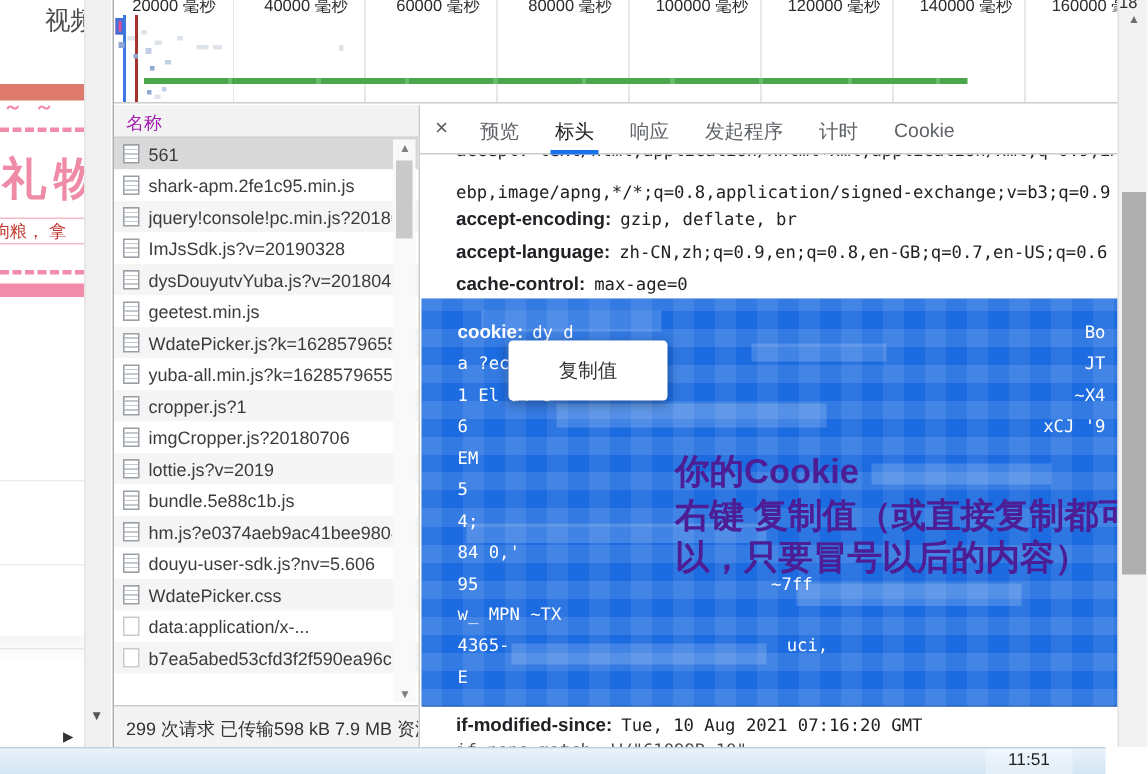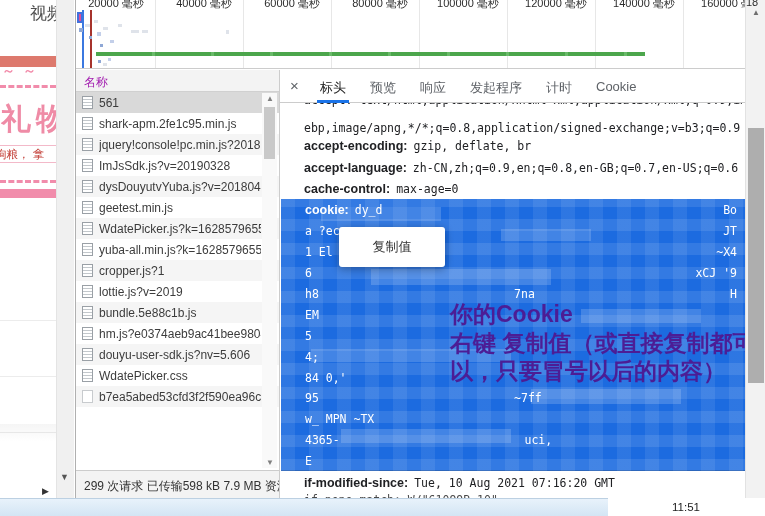--- a/index.html
+++ b/index.html
@@ -88,40 +88,40 @@
                 box-shadow:inset 0 -1px 0 #1455b4;z-index:2;overflow:hidden;}
   .cookie-block::before{content:"";position:absolute;inset:0;
     background:repeating-linear-gradient(0deg,rgba(255,255,255,.10) 0 12px,transparent 12px 24px),
                repeating-linear-gradient(90deg,rgba(255,255,255,.08) 0 14px,transparent 14px 28px);}
   .patch{position:absolute;background:rgba(255,255,255,.17);}
   .crow{height:20.9px;display:flex;align-items:center;justify-content:space-between;
         padding:0 10px 0 24px;font-family:"DejaVu Sans Mono",monospace;font-size:11.5px;color:#fff;
         white-space:nowrap;overflow:hidden;}
   .crow b{font-family:"Liberation Sans",sans-serif;font-size:12.5px;font-weight:bold;margin-right:6px;}
   .crow .l{flex:none;} .crow .m{flex:none;} .crow .r{flex:none;}
-  .cookie-rows{position:absolute;inset:0;padding-top:1px;text-align:right;}
+  .cookie-rows{position:absolute;inset:0;padding-top:12px;text-align:right;}
 
   
   .context-menu{position:absolute;left:59px;top:157px;width:106px;height:40px;background:#fff;
                 border-radius:3px;box-shadow:0 2px 8px rgba(0,0,0,.33);display:flex;align-items:center;
                 justify-content:center;font-size:13px;color:#333;z-index:5;}
 
   
   .annotation{position:absolute;left:170px;top:230px;z-index:4;color:#4c1d95;
               font-size:23px;font-weight:600;line-height:28.5px;white-space:nowrap;}
 
   
   .h-scrollbar{position:absolute;left:745px;top:0;width:20px;height:498px;background:#f2f2f2;
                border-left:1px solid #e2e2e2;z-index:6;}
   .h-sb-up{position:absolute;left:6px;top:8px;font-size:8px;color:#6e6e6e;}
   .h-thumb{position:absolute;left:2px;top:128px;width:16px;height:255px;background:#aeaeae;}
   .tick-clip{position:absolute;left:746px;top:-4px;font-size:11px;color:#2c2c2c;z-index:7;white-space:nowrap;}
 
   
-  .taskbar{position:absolute;left:0;top:498px;width:608px;height:18px;
+  .taskbar{position:absolute;left:0;top:498px;width:737px;height:18px;
            background:linear-gradient(#e8f2fb,#d3e5f4);border-top:1px solid #bcd0e2;z-index:8;}
   .clock{position:absolute;left:657px;top:0;width:58px;height:17px;background:rgba(255,255,255,.35);
          font-size:11.5px;color:#1d1d1d;text-align:center;padding-top:2px;}
 </style>
 </head>
 <body>
 
 <div id="stage">
 
   <div class="page-strip">
@@ -216,37 +216,45 @@
           <div class="file-row">
             <span class="file-icon"></span>
             <span class="file-label">yuba-all.min.js?k=1628579655.</span>
           </div>
           <div class="file-row">
             <span class="file-icon"></span>
             <span class="file-label">cropper.js?1</span>
           </div>
           <div class="file-row">
             <span class="file-icon"></span>
+            <span class="file-label">imgCropper.js?20180706</span>
+          </div>
+          <div class="file-row">
+            <span class="file-icon"></span>
             <span class="file-label">lottie.js?v=2019</span>
           </div>
           <div class="file-row">
             <span class="file-icon"></span>
             <span class="file-label">bundle.5e88c1b.js</span>
           </div>
           <div class="file-row">
             <span class="file-icon"></span>
             <span class="file-label">hm.js?e0374aeb9ac41bee9804</span>
           </div>
           <div class="file-row">
             <span class="file-icon"></span>
             <span class="file-label">douyu-user-sdk.js?nv=5.606</span>
           </div>
           <div class="file-row">
             <span class="file-icon"></span>
             <span class="file-label">WdatePicker.css</span>
+          </div>
+          <div class="file-row plain">
+            <span class="file-icon"></span>
+            <span class="file-label">data:application/x-...</span>
           </div>
           <div class="file-row plain">
             <span class="file-icon"></span>
             <span class="file-label">b7ea5abed53cfd3f2f590ea96c</span>
           </div>
         </div>
       <div class="fp-scrollbar">
         <div class="fp-sb-up">▲</div>
         <div class="fp-thumb"></div>
         <div class="fp-sb-down">▼</div>
@@ -286,25 +294,20 @@
                   <span class="l">1    El          d4    C</span>
                   <span class="m"></span>
                   <span class="r">~X4</span>
                 </div>
                 <div class="crow">
                   <span class="l">6</span>
                   <span class="m"></span>
                   <span class="r">xCJ    '9</span>
                 </div>
                 <div class="crow">
-                  <span class="l">h8</span>
-                  <span class="m">7na</span>
-                  <span class="r">H</span>
-                </div>
-                <div class="crow">
                   <span class="l">EM</span>
                   <span class="m"></span>
                   <span class="r"></span>
                 </div>
                 <div class="crow">
                   <span class="l">5</span>
                   <span class="m"></span>
                   <span class="r"></span>
                 </div>
                 <div class="crow">
@@ -355,22 +358,22 @@
 
         <div class="context-menu">
           <span>复制值</span>
         </div>
       </div>
 
       <div class="tab-bar">
         <span class="close-btn">×</span>
         <div class="tabs">
 
-        <div class="tab active">标头</div>
-            <div class="tab">预览</div>
+        <div class="tab">预览</div>
+            <div class="tab active">标头</div>
             <div class="tab">响应</div>
             <div class="tab">发起程序</div>
             <div class="tab">计时</div>
             <div class="tab">Cookie</div>
           </div>
       </div>
     </div>
   </div>
 
   <div class="h-scrollbar">

